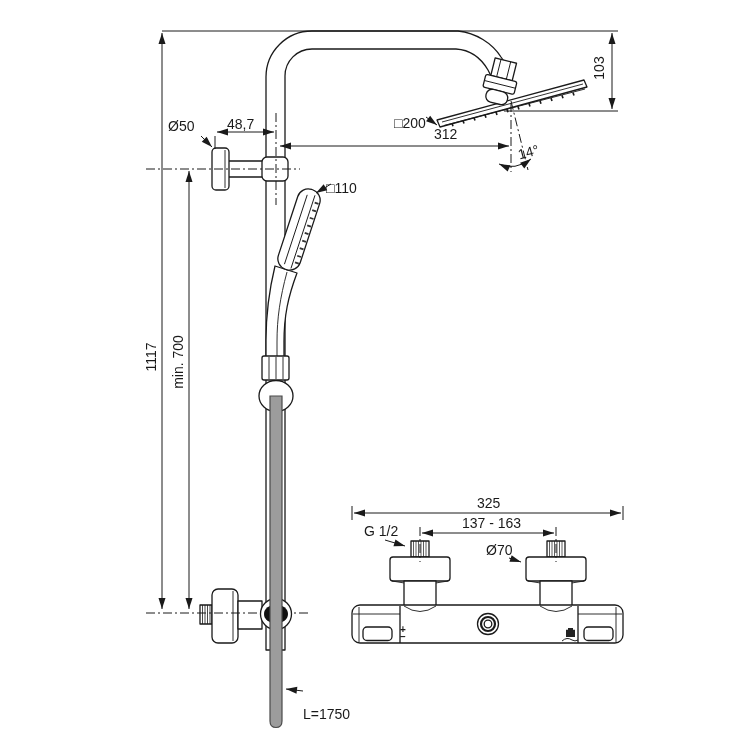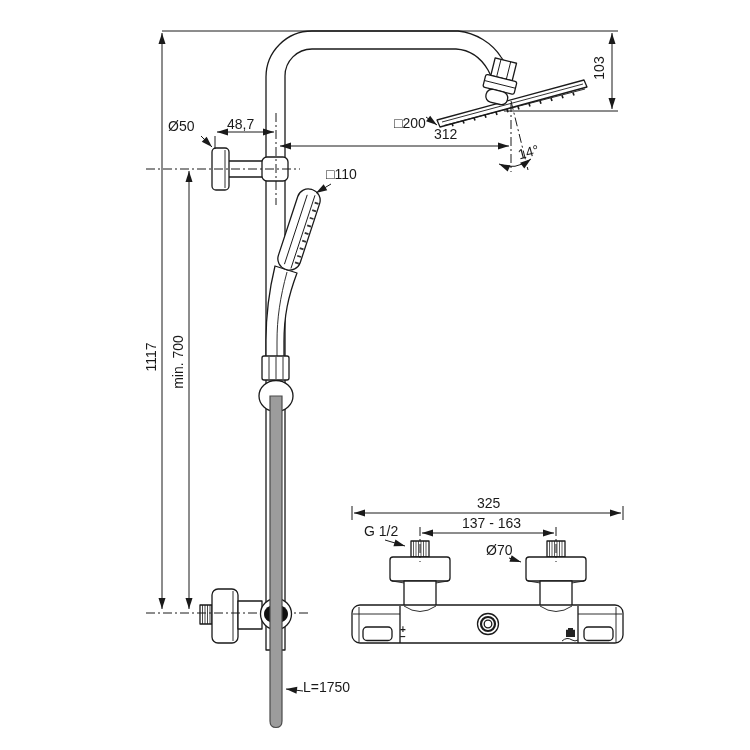--- a/index.html
+++ b/index.html
@@ -186,24 +186,24 @@
     <path d="M556,527 V562"></path>
   </g>
 </svg>
 
 <div class="lbl" style="left:168px;top:119px;">Ø50</div>
 <div class="lbl" style="left:227px;top:117px;">48,7</div>
 <div class="lbl" style="left:394px;top:104px;margin-top:12px;">□200</div>
 <div class="lbl" style="left:386px;top:127px;margin-left:48px;">312</div>
 <div class="lbl vlabel" style="left:599px;top:68px;">103</div>
 <div class="lbl tilt" style="left:518px;top:145px;">14°</div>
-<div class="lbl" style="left:326px;top:167px;">□110</div>
+<div class="lbl" style="left:326px;top:181px;">□110</div>
 <div class="lbl vlabel" style="left:151px;top:357px;">1117</div>
 <div class="lbl vlabel" style="left:178px;top:362px;">min. 700</div>
-<div class="lbl" style="left:303px;top:680px;text-align:right;">L=1750</div>
+<div class="lbl" style="left:303px;top:707px;text-align:right;">L=1750</div>
 <div class="lbl" style="left:477px;top:496px;">325</div>
 <div class="lbl" style="left:462px;top:516px;">137 - 163</div>
 <div class="lbl" style="left:364px;top:524px;">G 1/2</div>
 <div class="lbl" style="left:486px;top:543px;">Ø70</div>
 
 <div class="pm" style="left:400px;top:626px;">
   <span>+</span>
   <span>−</span>
 </div>
 

